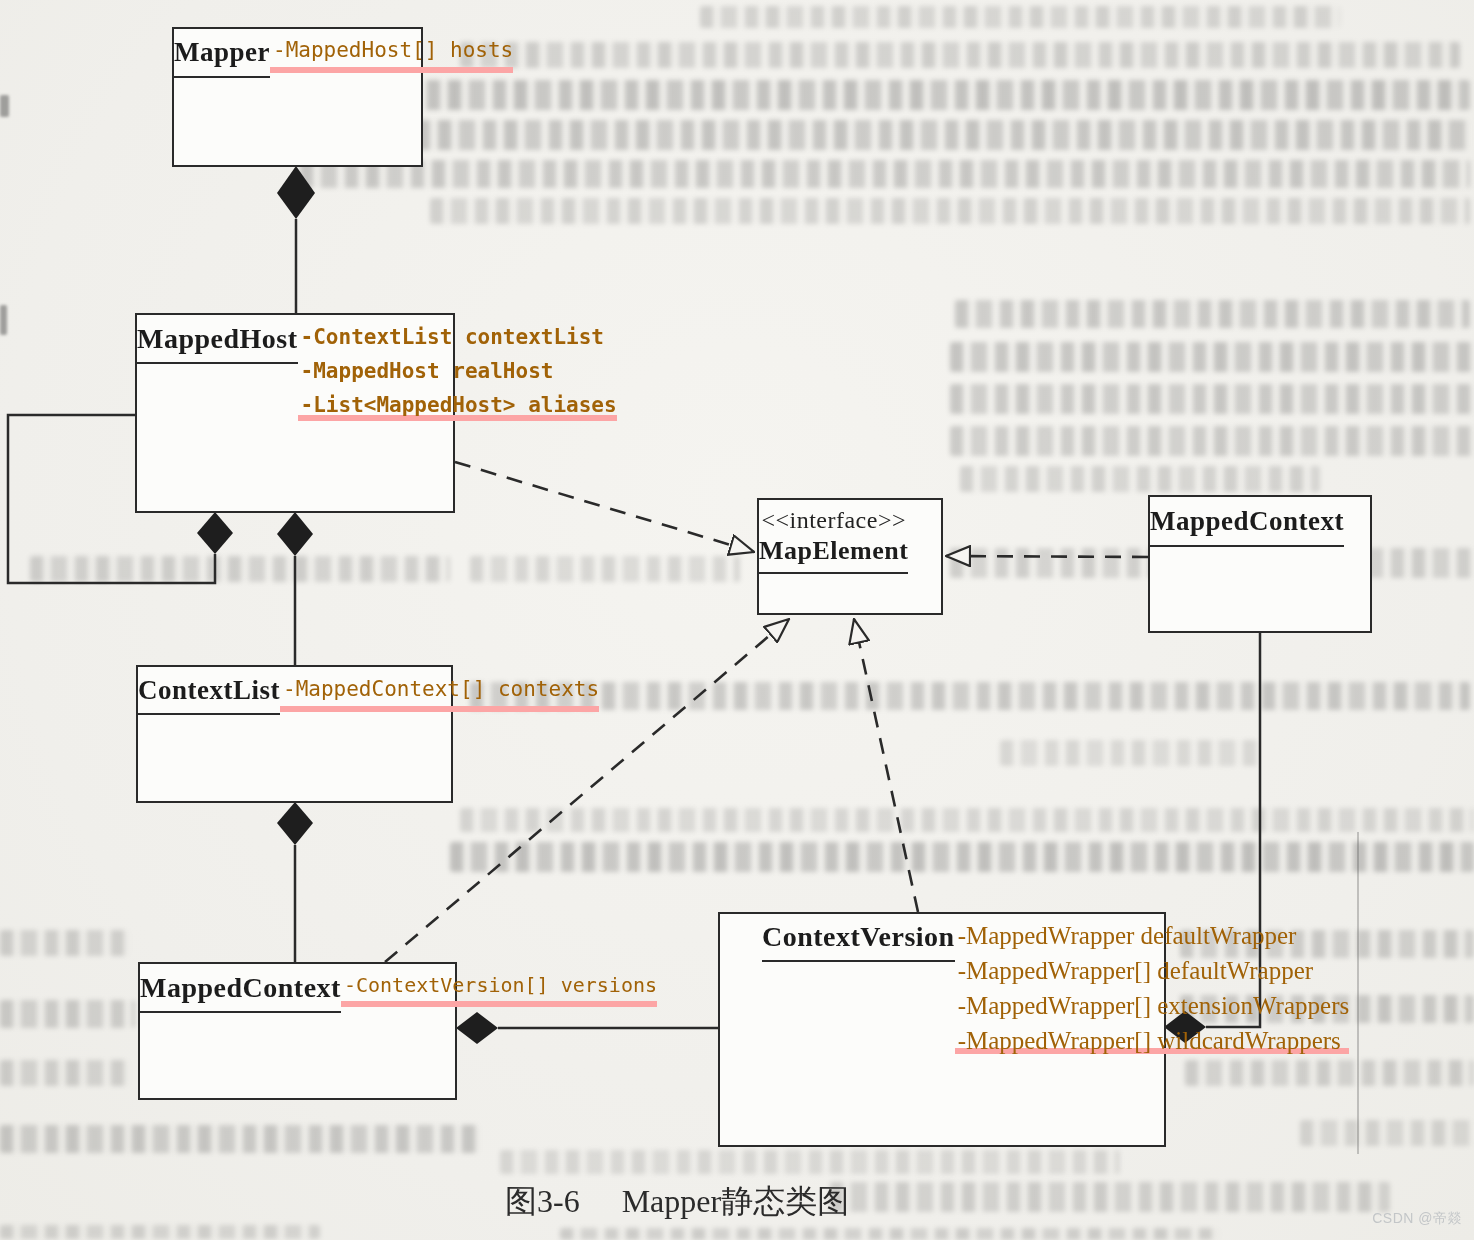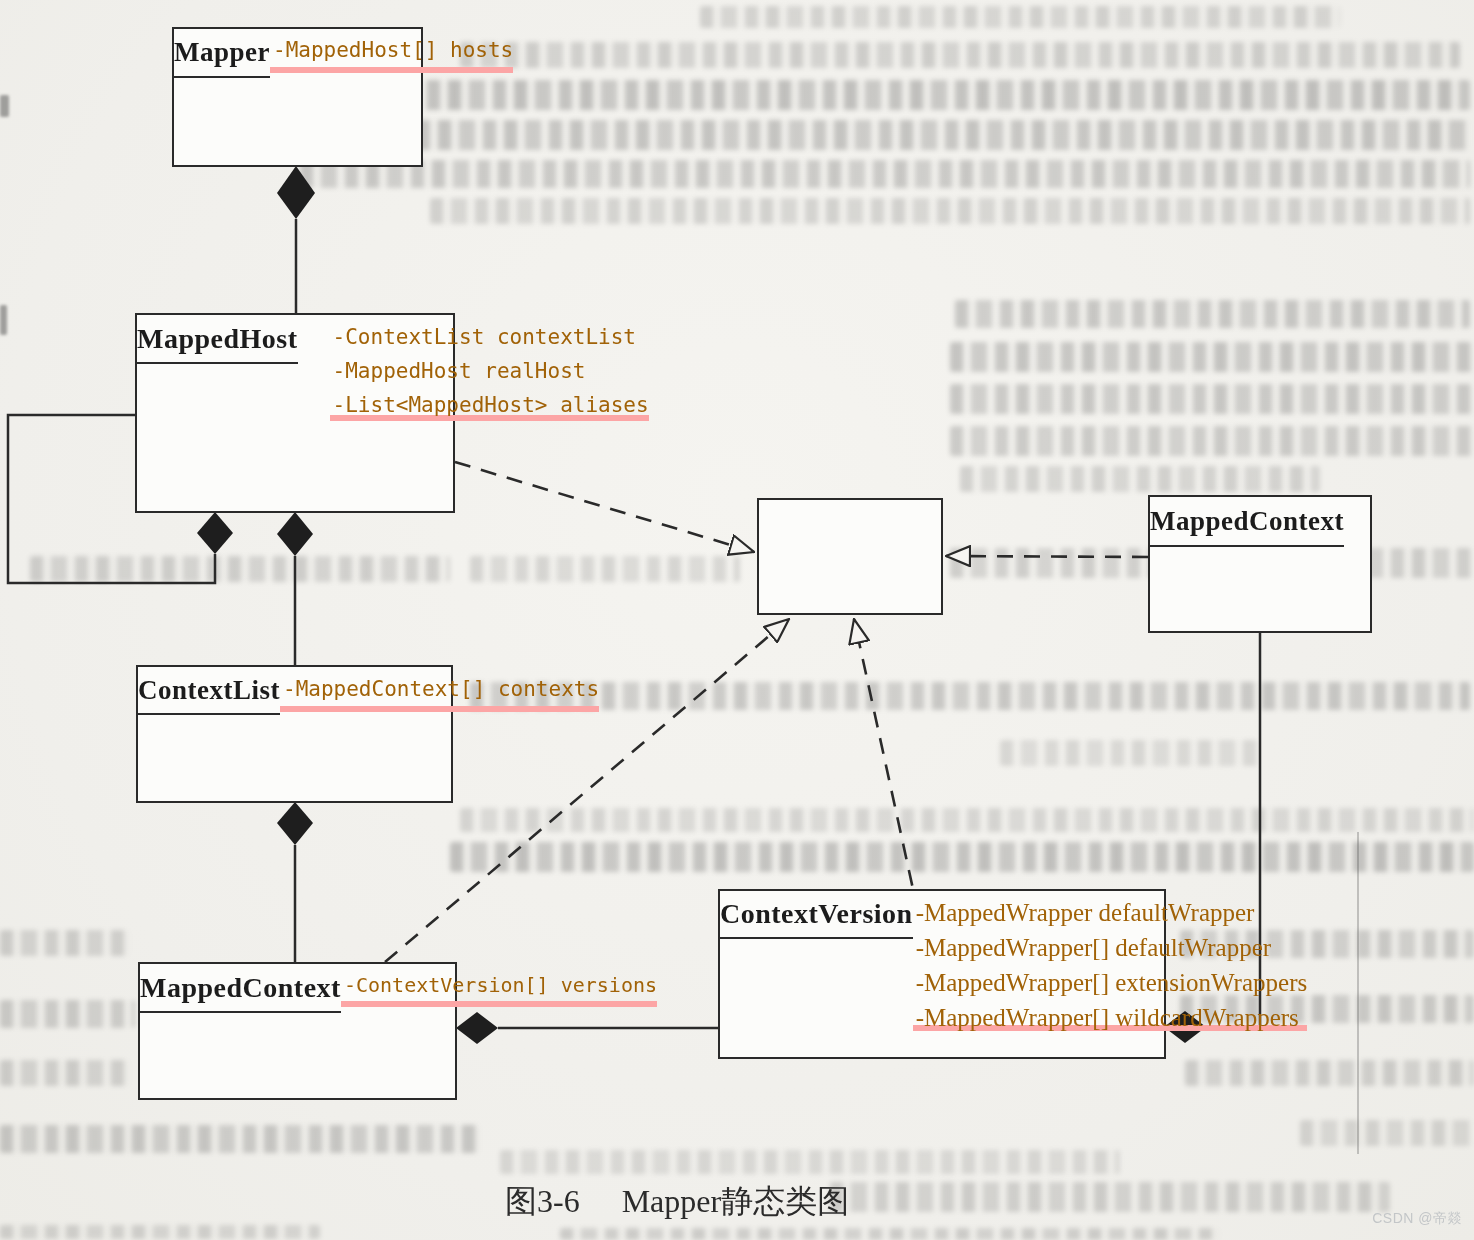--- a/index.html
+++ b/index.html
@@ -127,23 +127,23 @@
   </svg>
 
   <div class="uml-box" style="left:172px;top:27px;width:251px;height:140px;">
     <div class="uml-title" style="height:49px;">Mapper</div>
     <div class="uml-attrs" style="height:44px;font-size:21px;line-height:38px;">
       <div class="uml-attr">-MappedHost[] hosts</div>
     </div>
     <div class="uml-empty"></div>
   </div>
 
-  <div class="uml-box" style="left:135px;top:313px;width:320px;height:200px;gap:32px;">
+  <div class="uml-box" style="left:135px;top:313px;width:320px;height:200px;">
     <div class="uml-title" style="height:49px;font-size:28px;">MappedHost</div>
-    <div class="uml-attrs" style="height:106px;font-size:21px;line-height:34px;padding-top:5px;">
+    <div class="uml-attrs" style="height:106px;font-size:21px;line-height:34px;padding-top:5px;font-weight:bold;">
       <div class="uml-attr">-ContextList contextList</div>
       <div class="uml-attr">-MappedHost realHost</div>
       <div class="uml-attr">-List&lt;MappedHost&gt; aliases</div>
     </div>
     <div class="uml-empty"></div>
   </div>
 
   <div class="uml-box" style="left:138px;top:962px;width:319px;height:138px;">
     <div class="uml-title" style="height:49px;font-size:28px;">MappedContext</div>
     <div class="uml-attrs" style="height:43px;font-size:20px;line-height:38px;">
@@ -153,32 +153,36 @@
   </div>
 
   <div class="uml-box" style="left:136px;top:665px;width:317px;height:138px;">
     <div class="uml-title" style="height:48px;">ContextList</div>
     <div class="uml-attrs" style="height:45px;font-size:21px;line-height:40px;">
       <div class="uml-attr">-MappedContext[] contexts</div>
     </div>
     <div class="uml-empty"></div>
   </div>
 
-  <div class="uml-box" style="left:718px;top:889px;width:448px;height:170px;">
+  <div class="uml-box" style="left:718px;top:912px;width:448px;height:235px;padding-left:42px;">
     <div class="uml-title" style="height:48px;font-size:28px;">ContextVersion</div>
     <div class="uml-attrs" style="height:140px;font-size:25px;line-height:35px;padding-top:4px;font-family:Liberation Serif, serif;">
       <div class="uml-attr">-MappedWrapper defaultWrapper</div>
       <div class="uml-attr">-MappedWrapper[] defaultWrapper</div>
       <div class="uml-attr">-MappedWrapper[] extensionWrappers</div>
       <div class="uml-attr">-MappedWrapper[] wildcardWrappers</div>
     </div>
     <div class="uml-empty"></div>
   </div>
 
   <div class="uml-box" style="left:757px;top:498px;width:186px;height:117px;">
+    <div class="uml-title" style="height:74px;flex-direction:column;line-height:1.2;font-size:26px;">
+      <span class="stereo">&lt;&lt;interface&gt;&gt;</span>
+      <span>MapElement</span>
+    </div>
     <div class="uml-empty"></div>
   </div>
 
   <div class="uml-box" style="left:1148px;top:495px;width:224px;height:138px;">
     <div class="uml-title" style="height:50px;">MappedContext</div>
     <div class="uml-mid" style="height:43px;"></div>
     <div class="uml-empty"></div>
   </div>
 
   <div id="caption">

